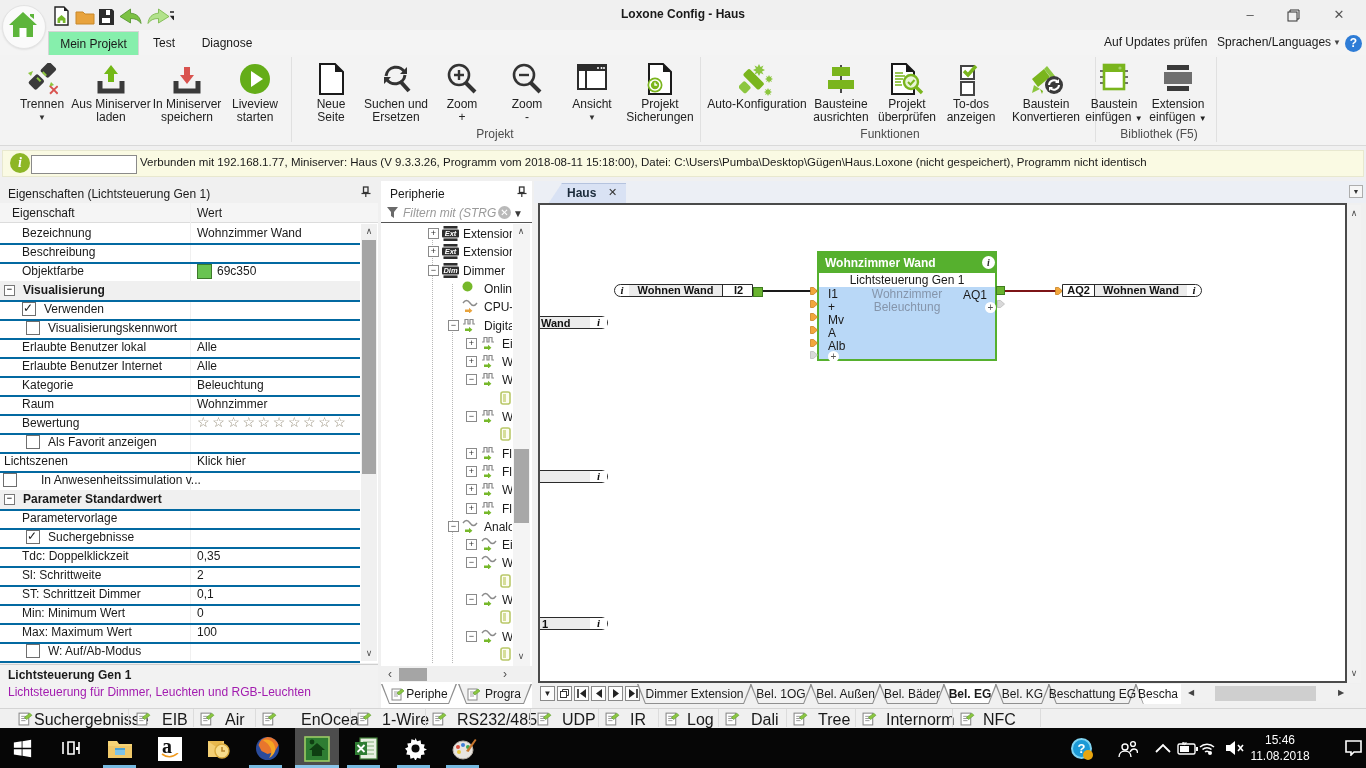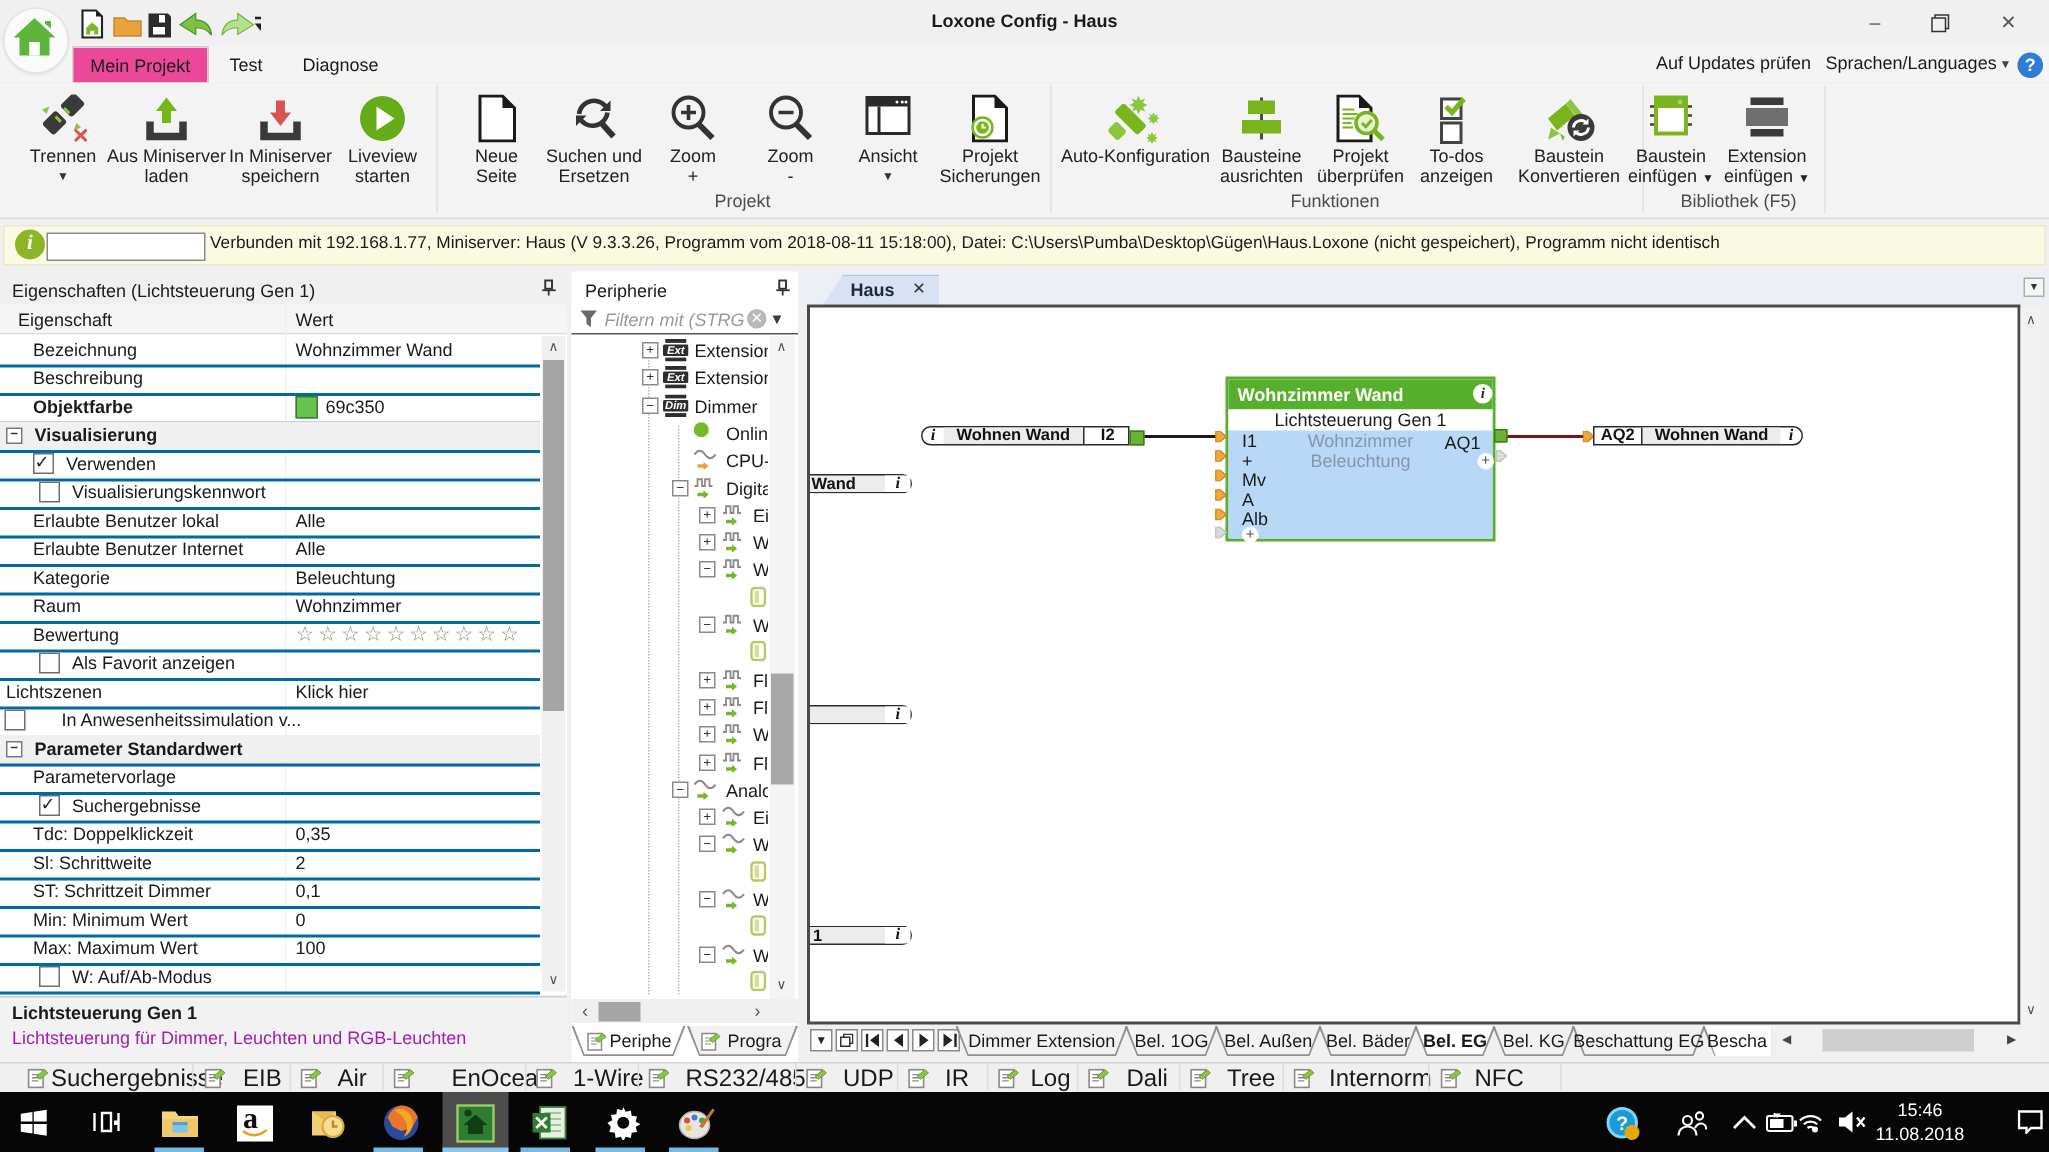--- a/index.html
+++ b/index.html
@@ -2,21 +2,21 @@
 <html><head><meta charset="utf-8">
 <style>
 html,body{margin:0;padding:0;}
 body{width:1366px;height:768px;overflow:hidden;font-family:"Liberation Sans",sans-serif;background:#f0f0f0;position:relative;}
 .abs{position:absolute;}
 #titlebar{left:0;top:0;width:1366px;height:30px;background:#f0f0f0;}
 #title{width:100%;text-align:center;top:7px;font-size:12px;font-weight:bold;color:#1a1a1a;}
 .winbtn{top:7px;width:16px;height:16px;color:#555;font-size:13px;line-height:16px;text-align:center;}
 #menurow{left:0;top:30px;width:1366px;height:25px;background:#f4f4f4;border-bottom:1px solid #e2e2e2;}
 .mtab{top:31px;height:24px;line-height:24px;font-size:12px;color:#1a1a1a;text-align:center;}
-#mtab1{left:48px;width:91px;background:#ec4899;border:1px solid #d5d5d5;border-bottom:none;box-sizing:border-box;}
+#mtab1{left:48px;width:91px;background:#86efac;border:1px solid #d5d5d5;border-bottom:none;box-sizing:border-box;}
 #homebtn{left:2px;top:5px;width:42px;height:42px;border-radius:50%;background:#fafafa;border:1px solid #e3e3e3;box-shadow:0 1px 2px rgba(0,0,0,.08);}
 #ribbon{left:0;top:55px;width:1366px;height:90px;background:#f3f3f3;border-bottom:1px solid #d9d9d9;}
 .rsep{top:57px;height:85px;width:1px;background:#e0e0e0;}
 .rlabel{top:127px;font-size:12px;color:#4d4d4d;text-align:center;}
 .rbtn{top:57px;height:70px;text-align:center;font-size:12px;color:#222;}
 .rbtn .ric{position:absolute;top:5px;left:50%;transform:translateX(-50%);}
 .rbtn .rl1{position:absolute;top:40px;left:-12px;right:-12px;line-height:13px;white-space:nowrap;text-align:center;}
 .rbtn .rdown{position:absolute;top:55px;left:0;right:0;font-size:8px;color:#333;}
 #infobar{left:2px;top:150px;width:1362px;height:27px;background:#fafae3;border:1px solid #e8e8cf;box-sizing:border-box;}
 #infotext{left:140px;top:156px;font-size:11.5px;color:#1a1a1a;}
@@ -304,21 +304,21 @@
 <div class="abs colsep" style="top:203px;height:458px;"></div>
 <div id="prows">
 <div class="abs prow" style="top:224px;">
       <span style="position:absolute;left:22px;top:2px;">Bezeichnung</span>
       <span class="c2">Wohnzimmer Wand</span>
     </div>
 <div class="abs prow" style="top:243px;">
       <span style="position:absolute;left:22px;top:2px;">Beschreibung</span>
     </div>
 <div class="abs prow" style="top:262px;">
-      <span style="position:absolute;left:22px;top:2px;font-weight:bold;">Objektfarbe</span>
+      <span style="position:absolute;left:22px;top:2px;">Objektfarbe</span>
       <span style="position:absolute;left:197px;top:2px;width:13px;height:13px;background:#69c350;border:1px solid #3d7a2a;"></span>
       <span style="position:absolute;left:217px;top:2px;">69c350</span>
     </div>
 <div class="abs prow psec" style="top:281px;">
       <span class="expbox">−</span>
       <span style="position:absolute;left:23px;top:2px;">Visualisierung</span>
     </div>
 <div class="abs prow" style="top:300px;">
       <span class="chk on" style="left:22px;"></span>
       <span style="position:absolute;left:44px;top:2px;">Verwenden</span>

